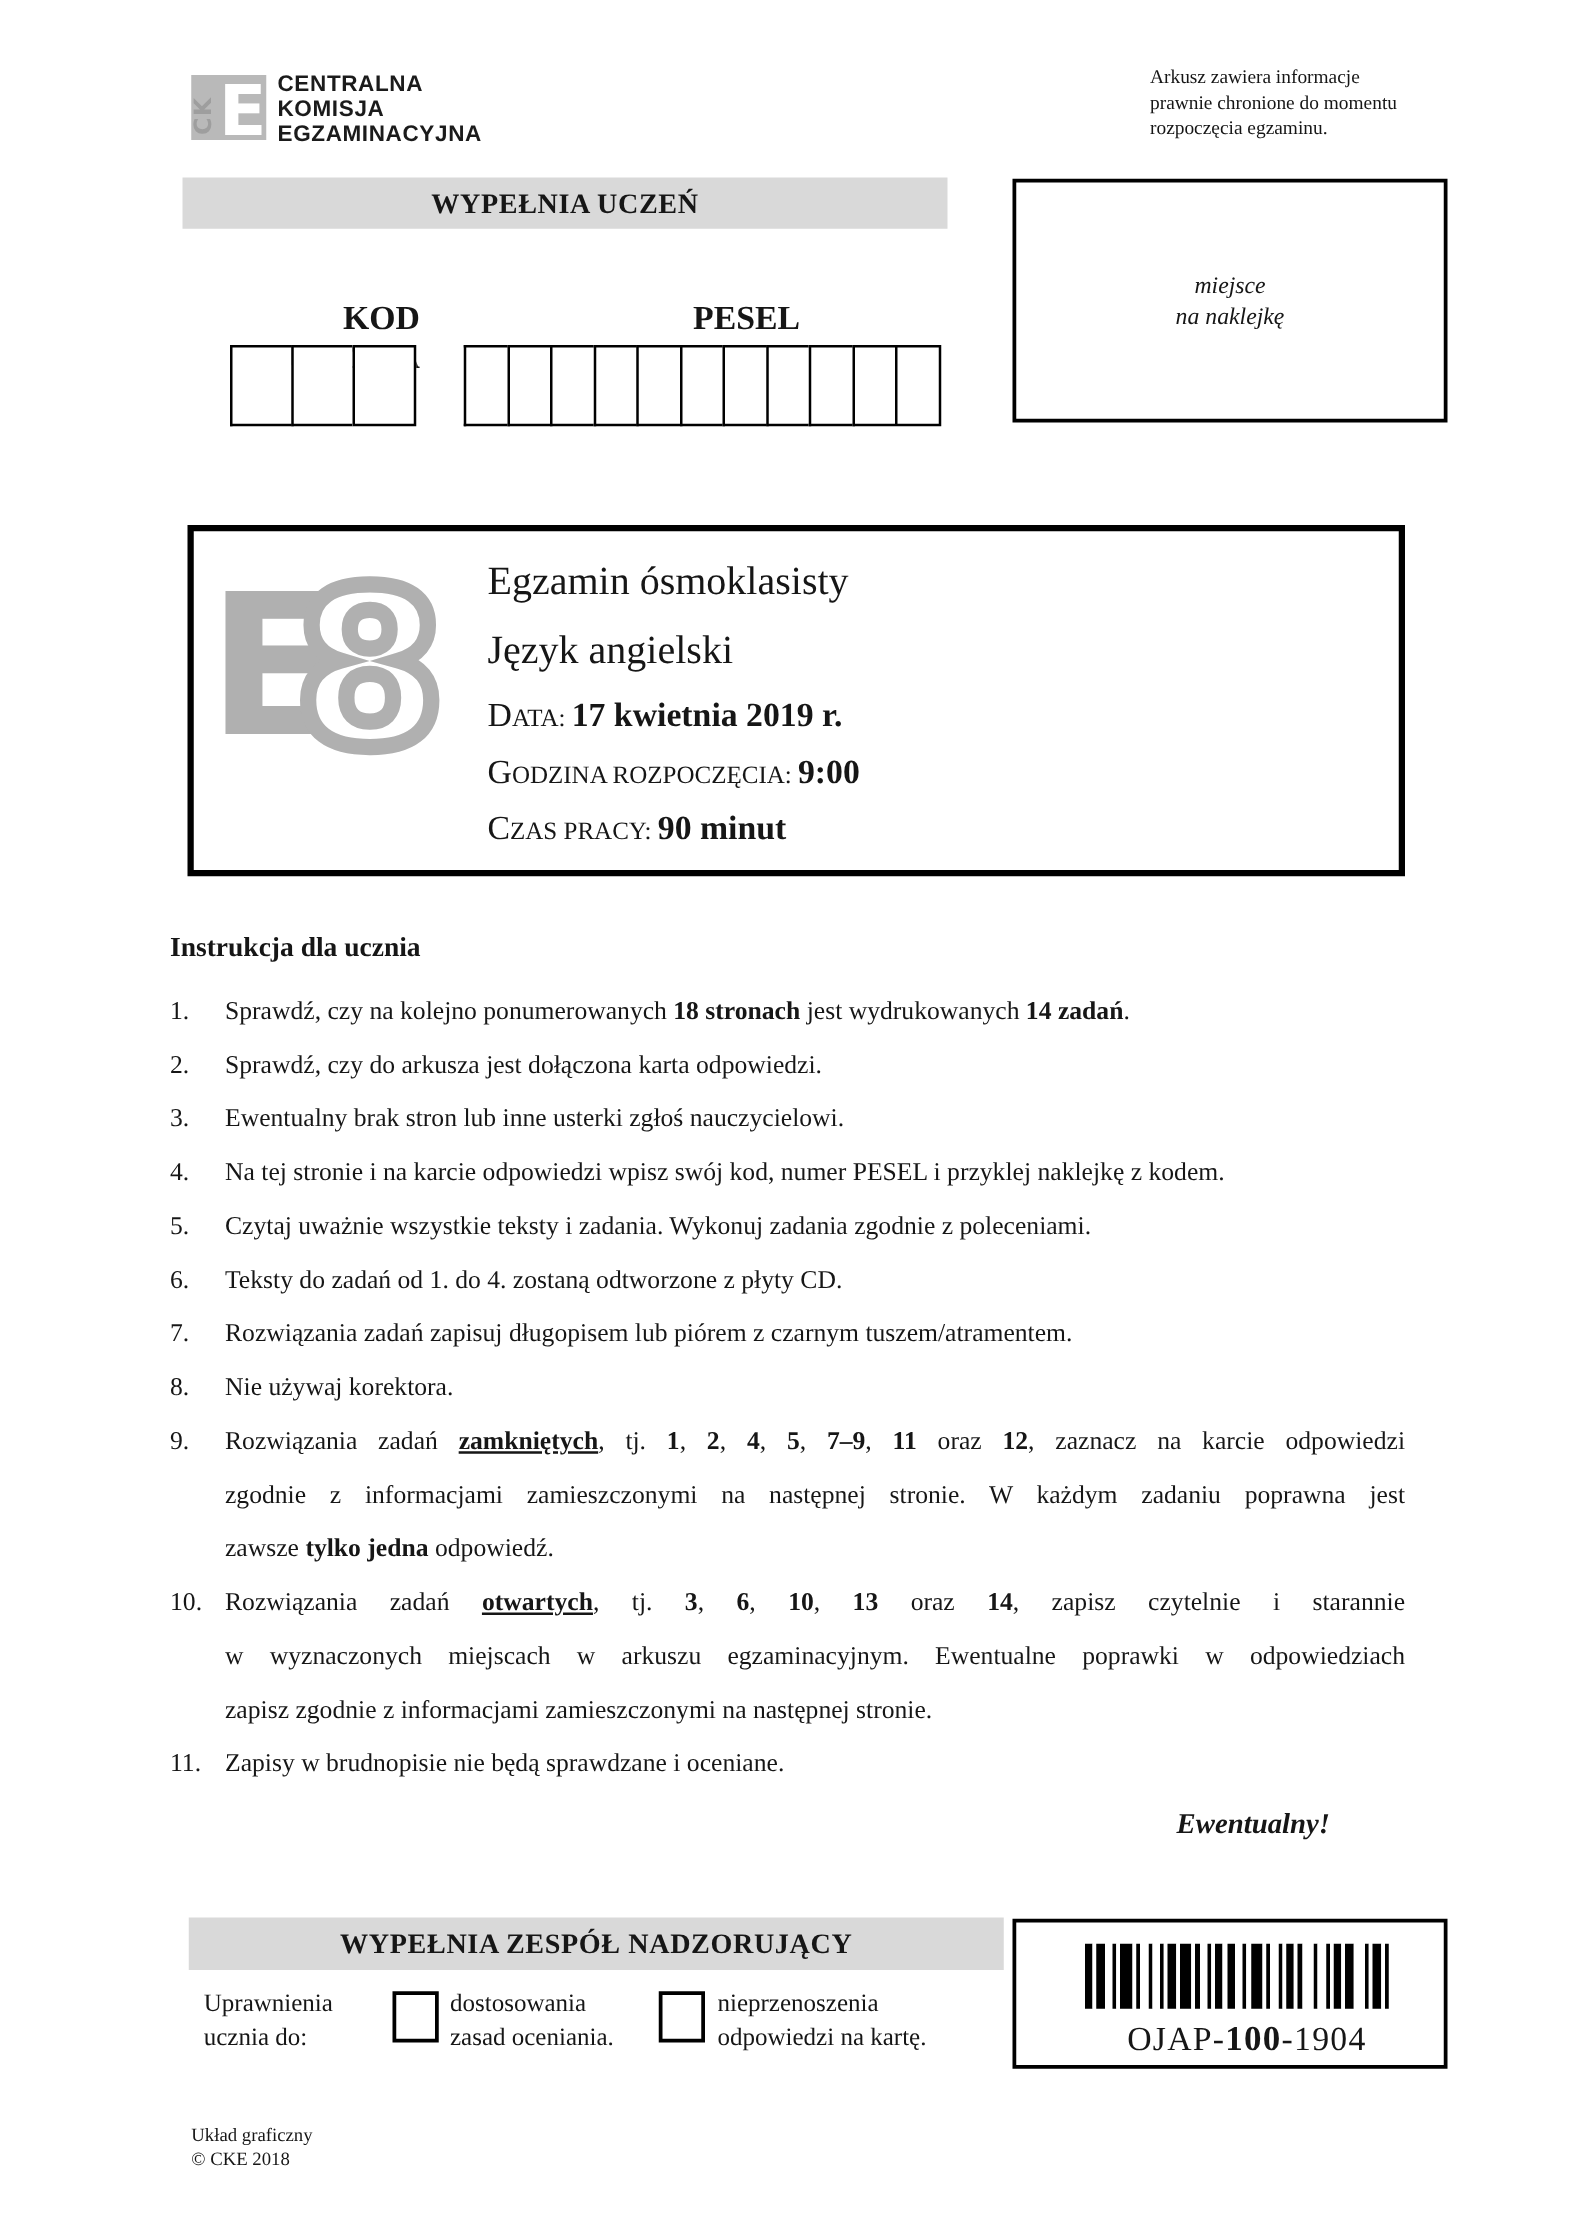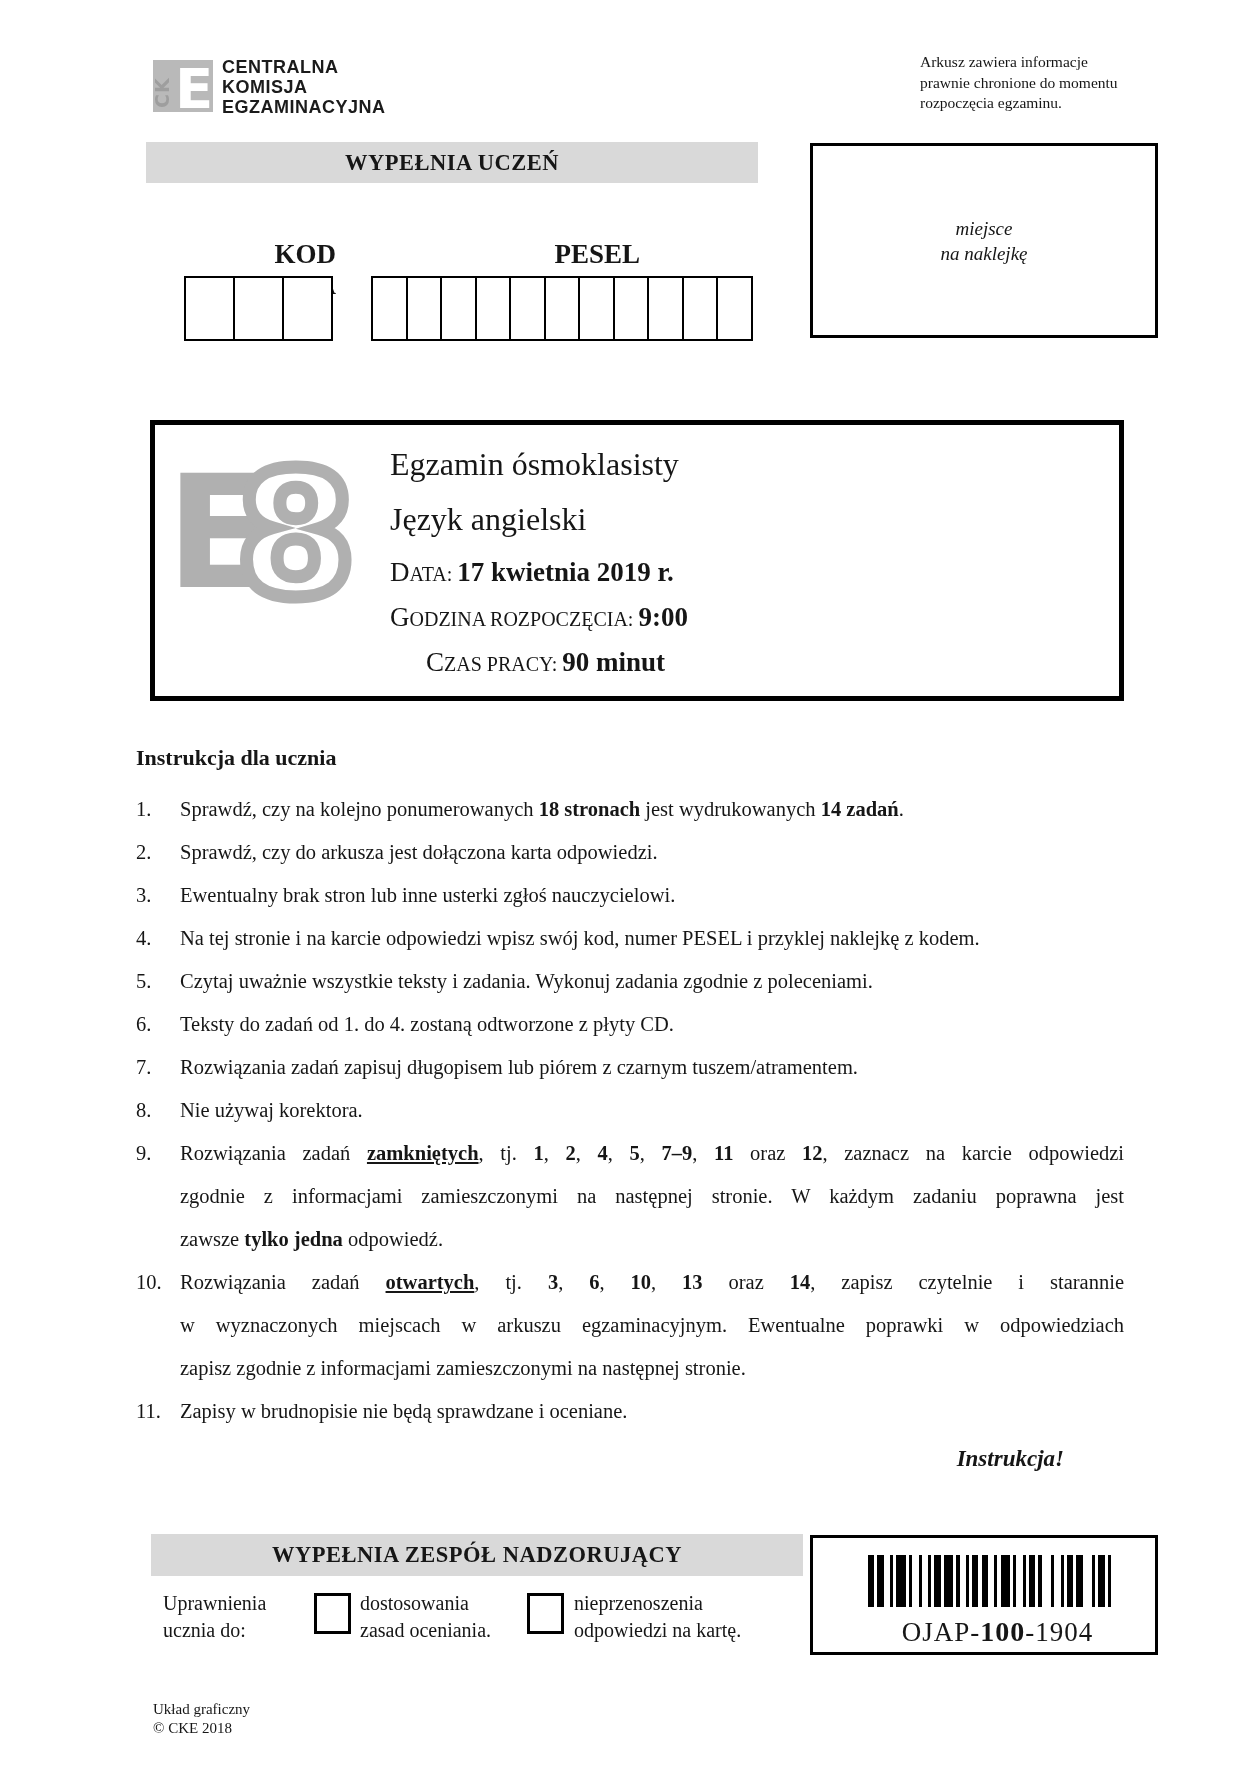--- a/index.html
+++ b/index.html
@@ -129,21 +129,21 @@
   </div>
 
   <div class="abs inforow" style="left:390px;top:557px;">
     <span class="cap-first">D</span><span class="cap-rest">ATA:</span>
     <span class="infoval">17 kwietnia 2019 r.</span>
   </div>
   <div class="abs inforow" style="left:390px;top:602px;">
     <span class="cap-first">G</span><span class="cap-rest">ODZINA ROZPOCZĘCIA:</span>
     <span class="infoval">9:00</span>
   </div>
-  <div class="abs inforow" style="left:390px;top:647px;margin-left:36px;">
+  <div class="abs inforow" style="left:390px;top:647px;">
     <span class="cap-first">C</span><span class="cap-rest">ZAS PRACY:</span>
     <span class="infoval">90 minut</span>
   </div>
 
   <div class="abs ihead" style="left:136px;top:745px;">Instrukcja dla ucznia</div>
 
   <div class="abs" style="left:136px;top:788px;width:988px;">
       <div class="irow">
         <div class="inum">1.</div>
         <div class="itext"><span>Sprawdź, czy na kolejno ponumerowanych </span><span class="b">18 stronach</span><span> jest wydrukowanych </span><span class="b">14 zadań</span><span>.</span></div>
@@ -197,21 +197,21 @@
         <div class="itext just"><span>w wyznaczonych miejscach w arkuszu egzaminacyjnym. Ewentualne poprawki w odpowiedziach</span></div>
       </div>
       <div class="irow">
         <div class="inum"></div>
         <div class="itext"><span>zapisz zgodnie z informacjami zamieszczonymi na następnej stronie.</span></div>
       </div>
       <div class="irow">
         <div class="inum">11.</div>
         <div class="itext"><span>Zapisy w brudnopisie nie będą sprawdzane i oceniane.</span></div>
       </div>
-      <div class="goodluck">Instrukcja!</div>
+      <div class="goodluck">Ewentualny!</div>
     </div>
 
   <div class="abs graybar" style="left:151px;top:1534px;width:652px;height:42px;">
     <span>WYPEŁNIA ZESPÓŁ NADZORUJĄCY</span>
   </div>
 
   <div class="abs superintro" style="left:163px;top:1590px;font-family:Liberation Serif, serif;">
     <div>Uprawnienia</div>
     <div>ucznia do:</div>
   </div>

